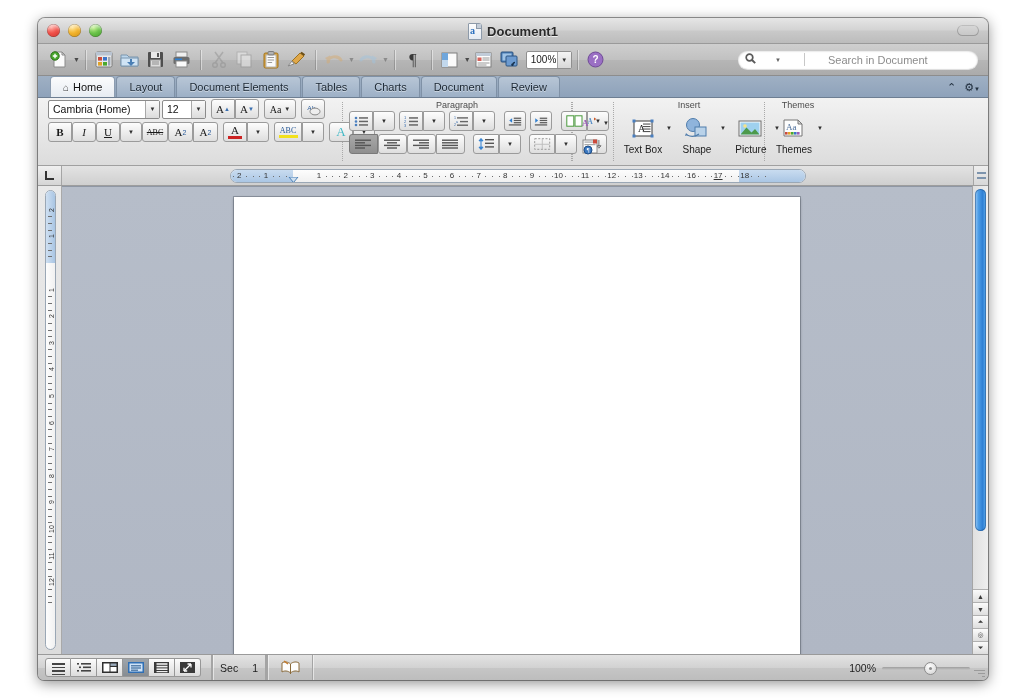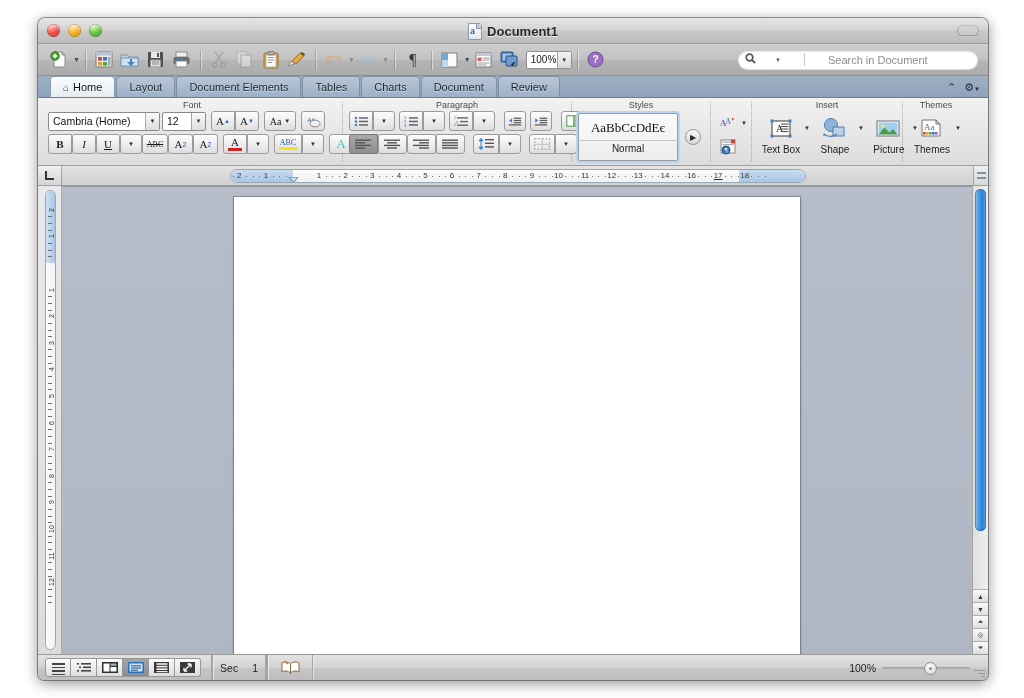--- a/index.html
+++ b/index.html
@@ -462,21 +462,20 @@
       </div>
     <div id="tab-right">
       <span>⌃</span>
       <span>⚙<span style="font-size:6px">▼</span></span>
     </div>
   </div>
 
   <div id="ribbon">
 
     <div class="group" style="width:300px">
-      <div class="group-title">Font</div>
       <div class="group-body">
         <div class="grow">
           <div class="combo" id="font-name">
             <span>Cambria (Home)</span>
             <span class="dd">▼</span>
           </div>
           <div class="combo" id="font-size">
             <span>12</span>
             <span class="dd">▼</span>
           </div>
@@ -704,30 +703,20 @@
                 <text x="0.5" y="12" font-size="6.5" fill="#d0a020" font-family="Liberation Serif, serif" font-weight="bold">Z</text>
                 <path d="M12 1v8M12 11l2.6-3h-5.2z" stroke="#5a5a5a" fill="#efefef" stroke-width="1"></path>
               </svg>
             </div>
         </div>
       </div>
     </div>
 
     <div class="grp-div"></div>
 
-    <div class="group" style="width:138px">
-      <div class="group-title">Styles</div>
-      <div class="group-body" style="flex-direction:row;align-items:flex-start">
-        <div id="style-gallery">
-          <div id="style-sample">AaBbCcDdEє</div>
-          <div id="style-name">Normal</div>
-        </div>
-        <div class="scroll-dot" style="margin-top:18px">▶</div>
-      </div>
-    </div>
 
     <div class="grp-div"></div>
 
     <div class="group" style="width:40px">
       <div class="group-title">&nbsp;</div>
       <div class="group-body" style="gap:4px;padding-top:2px">
         <div class="grow">
           <div class="rbtn flat" style="width:24px;height:20px">
             <svg width="20" height="16" viewBox="0 0 20 16">
                 <text x="0" y="12" font-size="11" fill="#9a5fb5" font-family="Liberation Serif, serif" font-weight="bold">A</text>

